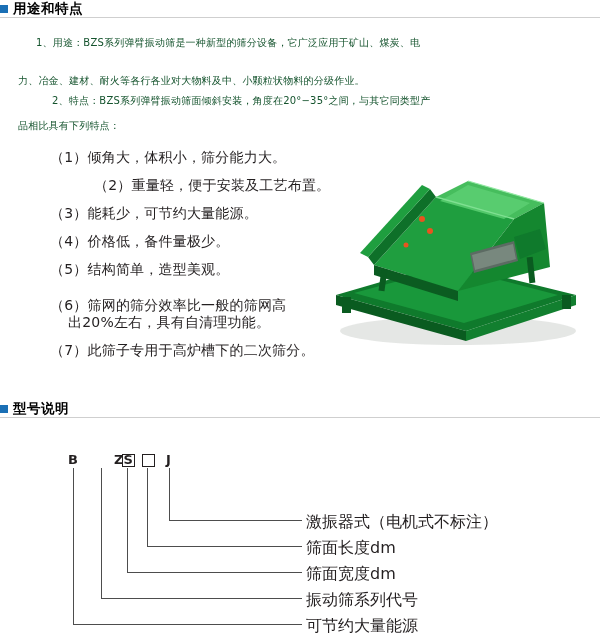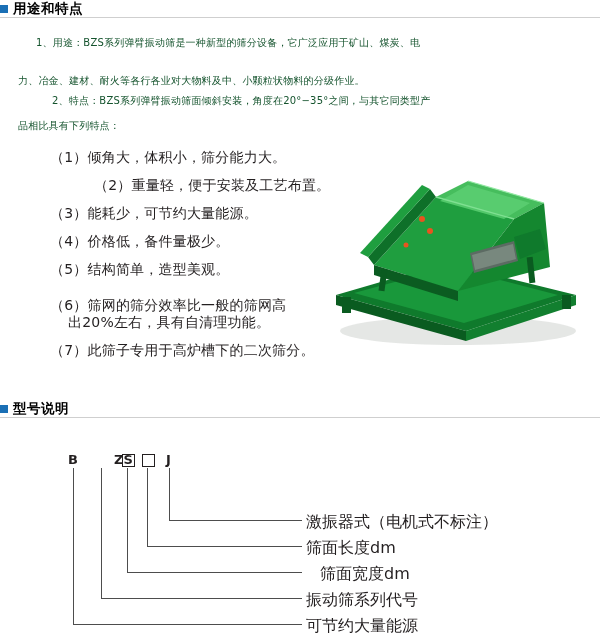--- a/index.html
+++ b/index.html
@@ -191,21 +191,21 @@
     <div class="vline" style="left:169px; top:34px; height:52px;"></div>
     <div class="hline" style="left:169px; top:86px; width:133px;"></div>
     <div class="model-label" style="left:306px; top:78px;">激振器式（电机式不标注）</div>
 
     <div class="vline" style="left:147px; top:34px; height:78px;"></div>
     <div class="hline" style="left:147px; top:112px; width:155px;"></div>
     <div class="model-label" style="left:306px; top:104px;">筛面长度dm</div>
 
     <div class="vline" style="left:127px; top:34px; height:104px;"></div>
     <div class="hline" style="left:127px; top:138px; width:175px;"></div>
-    <div class="model-label" style="left:320px; top:130px;">筛面宽度dm</div>
+    <div class="model-label" style="left:306px; top:130px;">筛面宽度dm</div>
 
     <div class="vline" style="left:101px; top:34px; height:130px;"></div>
     <div class="hline" style="left:101px; top:164px; width:201px;"></div>
     <div class="model-label" style="left:306px; top:156px;">振动筛系列代号</div>
 
     <div class="vline" style="left:73px; top:34px; height:156px;"></div>
     <div class="hline" style="left:73px; top:190px; width:229px;"></div>
     <div class="model-label" style="left:306px; top:182px;">可节约大量能源</div>
 
   </div>

